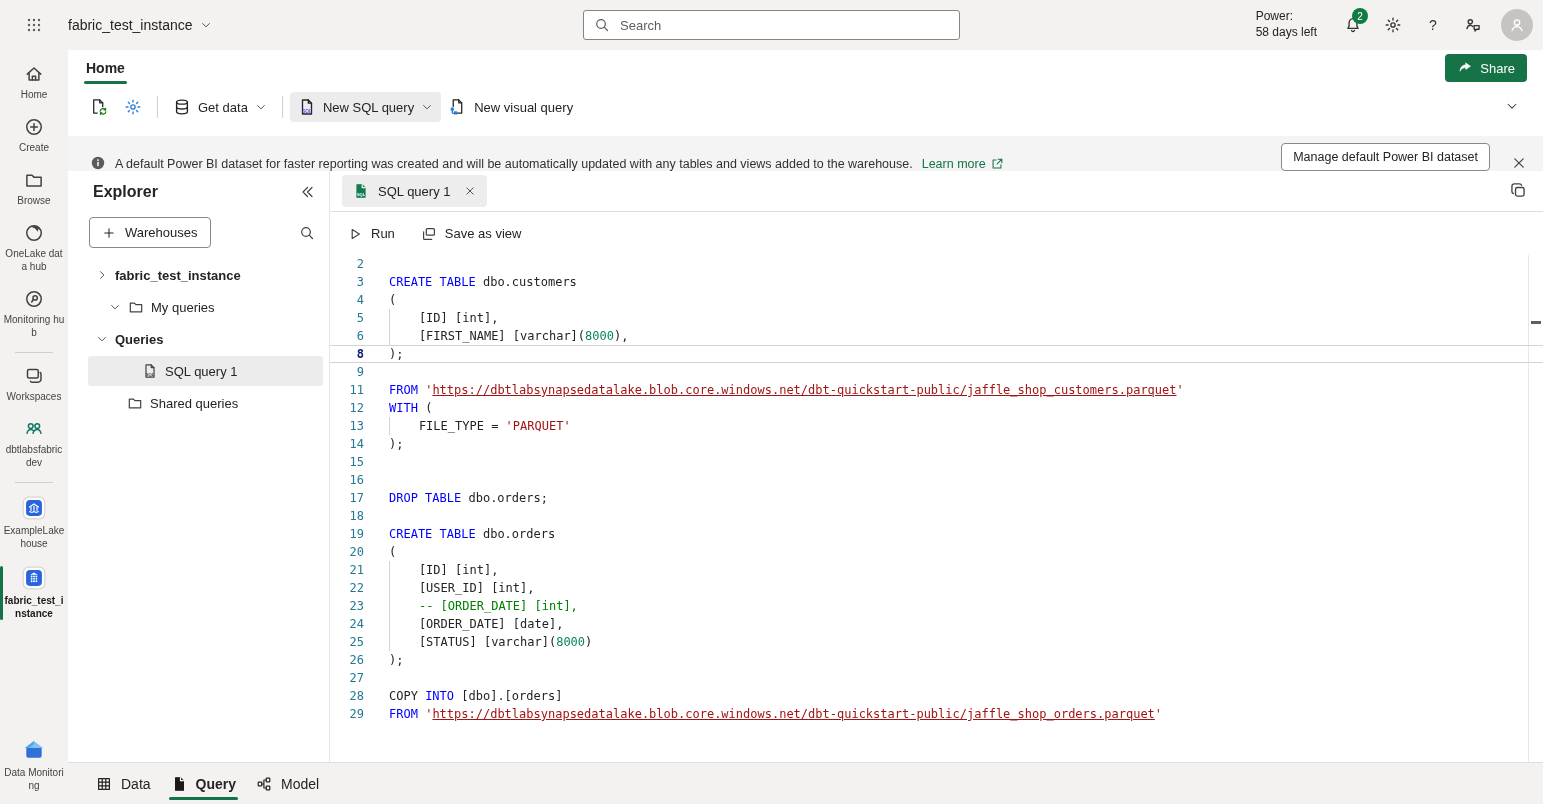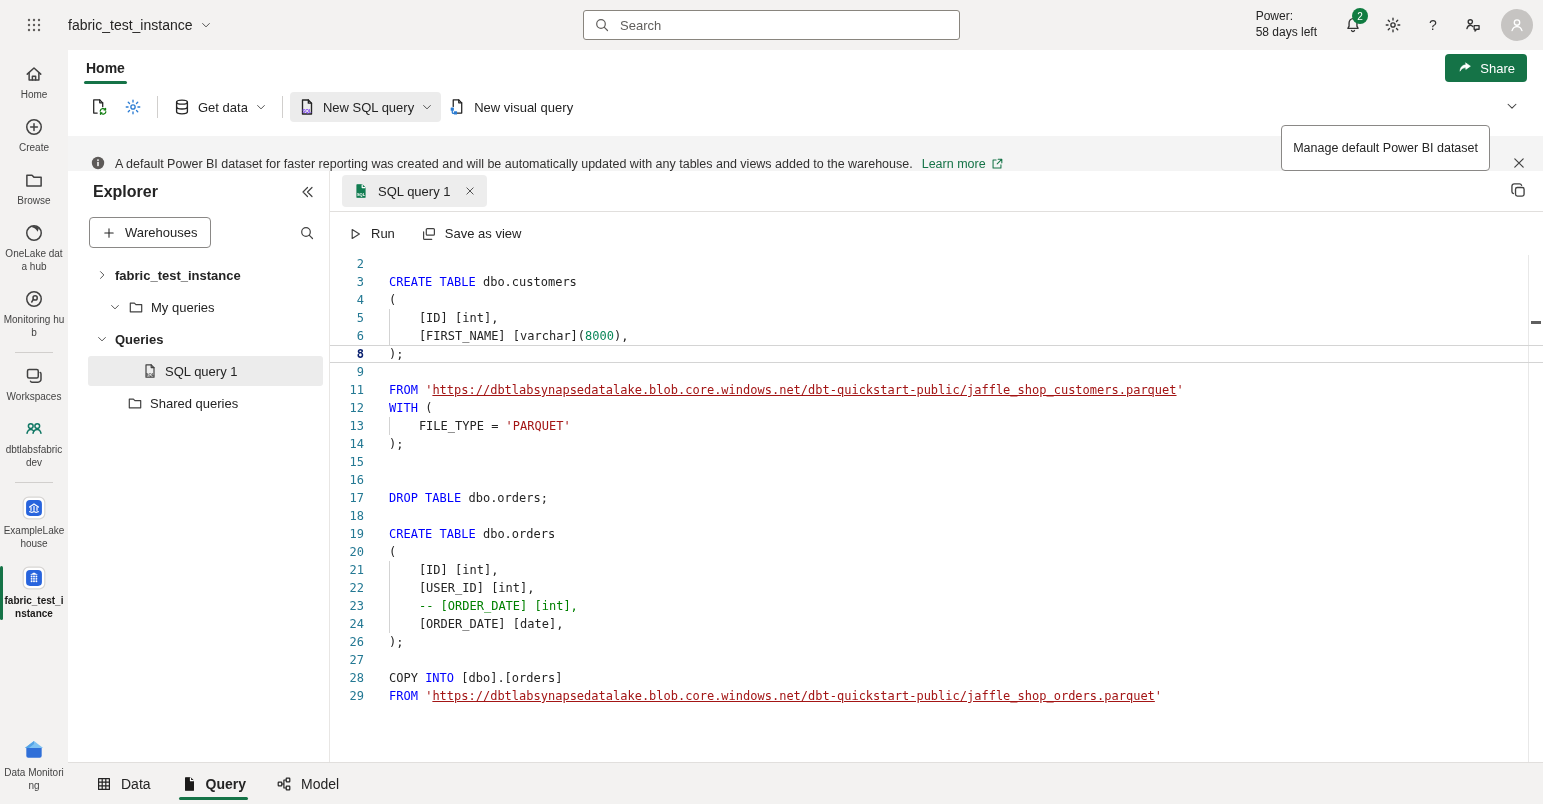--- a/index.html
+++ b/index.html
@@ -46,21 +46,21 @@
   .tbtn{display:flex;align-items:center;gap:7px;padding:6px 8px;border-radius:4px;cursor:pointer;color:#242424}
   .tbtn.pill{background:#ececec}
   .tb-div{width:1px;height:22px;background:#d1cfcd;margin:0 7px}
   .tbtn .chev{color:#424242}
   .toolbar-chev{margin-left:auto;color:#424242;cursor:pointer;padding:6px 10px}
 
   
   .banner{position:absolute;left:68px;top:136px;right:0;height:35px;background:#f4f4f4;display:flex;align-items:flex-end;
           padding:0 12px 0 22px;font-size:12.5px;gap:9px;box-sizing:border-box;color:#323130}
   .learn{color:var(--accent);display:flex;align-items:center;gap:4px;cursor:pointer}
-  .manage-btn{margin-left:auto;background:#fff;border:1px solid #8a8886;border-radius:4px;height:26px;padding:9px 11px;
+  .manage-btn{margin-left:auto;background:#fff;border:1px solid #8a8886;border-radius:4px;height:26px;padding:0 11px;
               font-size:12.5px;display:flex;align-items:center;cursor:pointer;color:#242424;white-space:nowrap}
   .banner-close{margin:0 4px 0 12px;color:#424242;cursor:pointer}
 
   
   .explorer{position:absolute;left:68px;top:171px;width:262px;bottom:42px;background:#fff;border-right:1px solid #e8e6e4;
             padding-top:12px;box-sizing:border-box}
   .exp-head{display:flex;align-items:center;padding:0 14px 0 25px}
   .exp-title{font-size:16px;font-weight:700}
   .exp-collapse{margin-left:auto;color:#424242;cursor:pointer}
   .exp-actions{display:flex;align-items:center;margin:16px 14px 12px 21px}
@@ -92,21 +92,21 @@
   .cur .ln{color:#0b216f;font-weight:bold}
   .ct{display:inline-block;padding-left:25px;height:18px;vertical-align:top}
   .guide{display:inline-block;width:0;height:18px;border-left:1px solid #d3d3d3;vertical-align:top}
   .k{color:var(--kw)} .n{color:var(--num)} .s{color:var(--str)} .c{color:var(--cmt)}
   .u{color:var(--str);text-decoration:underline}
   .scrollgutter{position:absolute;right:0;top:0;bottom:0;width:14px;border-left:1px solid #e8e8e8}
   .scrollmark{position:absolute;right:2px;top:66px;width:10px;height:3px;background:#5f5f5f}
 
   
   .bottombar{position:absolute;left:68px;right:0;bottom:0;height:42px;background:#f3f2f1;border-top:1px solid #e1dfdd;
-             display:flex;align-items:center;padding-left:18px;gap:10px;font-size:14px;box-sizing:border-box}
+             display:flex;align-items:center;padding-left:18px;font-size:14px;box-sizing:border-box}
   .btab{display:flex;align-items:center;gap:9px;padding:0 10px;height:100%;position:relative;cursor:pointer;color:#242424}
   .btab .ic{color:#242424}
   .btab.active{font-weight:600}
   .btab.active::after{content:"";position:absolute;left:8px;right:8px;bottom:4px;height:3px;border-radius:2px;background:var(--accent)}
 </style>
 </head>
 <body>
 
 <div class="topbar">
   <div class="waffle">
@@ -565,20 +565,21 @@
       <div class="cl"><span class="ln">15</span><span class="ct"></span></div>
       <div class="cl"><span class="ln">16</span><span class="ct"></span></div>
       <div class="cl"><span class="ln">17</span><span class="ct"><span class="k">DROP TABLE</span><span> dbo.orders;</span></span></div>
       <div class="cl"><span class="ln">18</span><span class="ct"></span></div>
       <div class="cl"><span class="ln">19</span><span class="ct"><span class="k">CREATE TABLE</span><span> dbo.orders</span></span></div>
       <div class="cl"><span class="ln">20</span><span class="ct"><span>(</span></span></div>
       <div class="cl"><span class="ln">21</span><span class="ct"><span class="guide"></span><span>    [ID] [int],</span></span></div>
       <div class="cl"><span class="ln">22</span><span class="ct"><span class="guide"></span><span>    [USER_ID] [int],</span></span></div>
       <div class="cl"><span class="ln">23</span><span class="ct"><span class="guide"></span><span>    </span><span class="c">-- [ORDER_DATE] [int],</span></span></div>
       <div class="cl"><span class="ln">24</span><span class="ct"><span class="guide"></span><span>    [ORDER_DATE] [date],</span></span></div>
+      <div class="cl"><span class="ln">25</span><span class="ct"><span class="guide"></span><span>    [STATUS] [varchar](</span><span class="n">8000</span><span>)</span></span></div>
       <div class="cl"><span class="ln">26</span><span class="ct"><span>);</span></span></div>
       <div class="cl"><span class="ln">27</span><span class="ct"></span></div>
       <div class="cl"><span class="ln">28</span><span class="ct"><span>COPY </span><span class="k">INTO</span><span> [dbo].[orders]</span></span></div>
       <div class="cl"><span class="ln">29</span><span class="ct"><span class="k">FROM</span><span> </span><span class="s">'</span><span class="u">https://dbtlabsynapsedatalake.blob.core.windows.net/dbt-quickstart-public/jaffle_shop_orders.parquet</span><span class="s">'</span></span></div>
     </div>
 </div>
 
 <div class="bottombar" id="bottombar">
     <div class="btab">
       <span class="ic i16">

